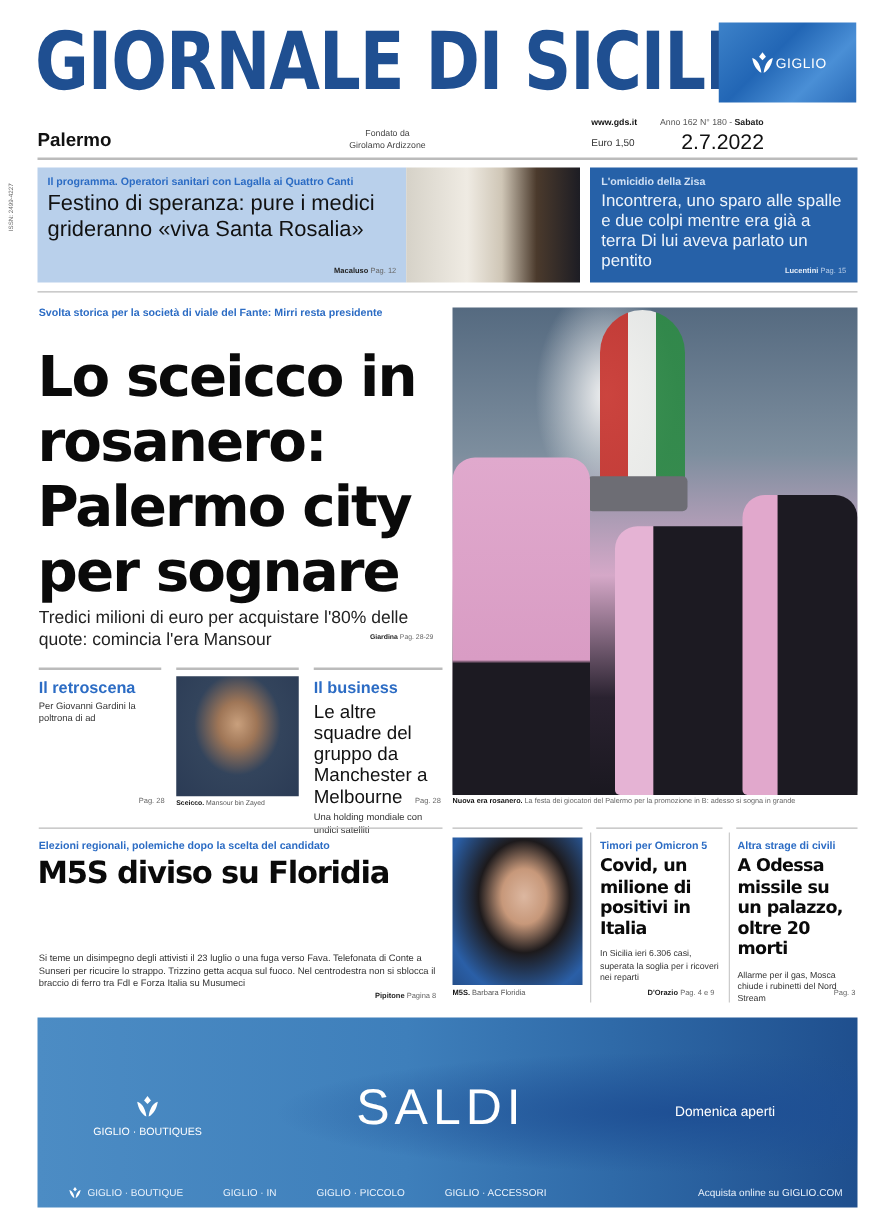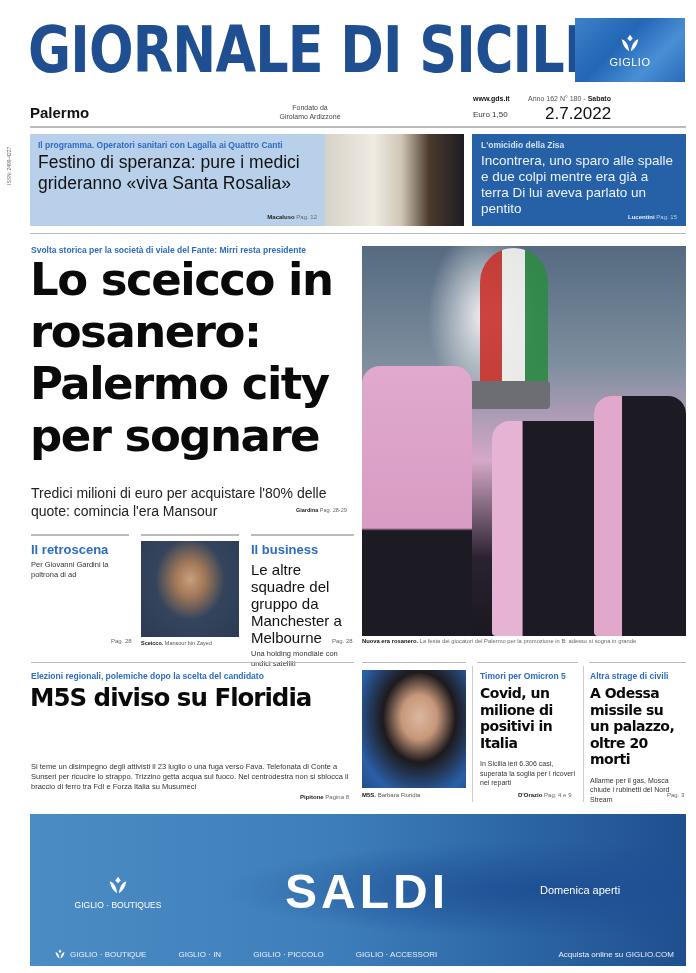--- a/index.html
+++ b/index.html
@@ -11,21 +11,21 @@
   
   .masthead-title {
     left: 28px; top: 14px; width: 540px; height: 72px;
     font-family: "DejaVu Sans", sans-serif; font-weight: bold;
     color: #1f4f91; font-size: 64px; line-height: 72px; letter-spacing: -1px;
     transform: scaleX(0.82); transform-origin: left center; white-space: nowrap;
   }
   .giglio-ad {
     left: 575px; top: 18px; width: 110px; height: 64px;
     background: linear-gradient(135deg, #3d82c9 0%, #2266b5 40%, #4a8fd6 70%, #2a6bb8 100%);
-    display: flex; flex-direction: column; align-items: center; justify-content: center; color: #fff;
+    display: flex; flex-direction: row; align-items: center; justify-content: center; color: #fff;
   }
   .giglio-ad .logo-mark { width: 22px; height: 22px; }
   .giglio-ad .brand { font-size: 11px; letter-spacing: 0.5px; margin-top: 2px; }
 
   .edition { left: 30px; top: 104px; font-size: 15px; font-weight: bold; }
   .founded { left: 270px; top: 103px; font-size: 7px; color: #444; text-align: center; width: 80px; line-height: 9px; }
   .website { left: 473px; top: 95px; font-size: 7px; font-weight: bold; }
   .price { left: 473px; top: 110px; font-size: 8px; color: #333; }
   .issue { left: 528px; top: 95px; font-size: 7px; color: #555; }
   .issue b { color: #222; }
@@ -47,21 +47,21 @@
   .story-box-2 { left: 472px; top: 134px; width: 214px; height: 92px; background: #2661a8; padding: 6px 9px; color: #fff; }
   .story-box-2 .kicker { font-size: 8.5px; font-weight: bold; color: #cfe0f4; }
   .story-box-2 .head { font-size: 13.5px; line-height: 16px; margin-top: 3px; color: #eef4fb; }
   .story-box-2 .byline { position: absolute; right: 9px; bottom: 6px; font-size: 6px; color: #b8cde8; }
   .story-box-2 .byline b { color: #e6eef8; }
 
   .rule-2 { left: 30px; top: 233px; width: 656px; height: 1px; background: #bbb; }
 
   
   .lead-kicker { left: 31px; top: 245px; font-size: 8.5px; font-weight: bold; color: #2c6cc4; white-space: nowrap; }
-  .lead-head { left: 30px; top: 254px; width: 330px; font-family: "DejaVu Sans", sans-serif; font-weight: bold; font-size: 45px; line-height: 52px; letter-spacing: -1.5px; color: #0a0a0a; }
+  .lead-head { left: 30px; top: 276px; width: 330px; font-family: "DejaVu Sans", sans-serif; font-weight: bold; font-size: 45px; line-height: 52px; letter-spacing: -1.5px; color: #0a0a0a; }
   .lead-sub { left: 31px; top: 484px; width: 330px; font-size: 14px; line-height: 18px; color: #222; }
   .lead-byline { left: 296px; top: 507px; font-size: 5.5px; color: #666; }
   .lead-byline b { color: #222; }
 
   .rule-3a { left: 31px; top: 534px; width: 98px; height: 2px; background: #bbb; }
   .rule-3b { left: 141px; top: 534px; width: 98px; height: 2px; background: #bbb; }
   .rule-3c { left: 251px; top: 534px; width: 103px; height: 2px; background: #bbb; }
 
   .sub1 { left: 31px; top: 542px; width: 105px; }
   .sub3 { left: 251px; top: 542px; width: 108px; }
@@ -123,21 +123,21 @@
   
   .bottom-ad {
     left: 30px; top: 814px; width: 656px; height: 152px;
     background:
       radial-gradient(ellipse at 80% 50%, #1e4f94 0%, rgba(30,79,148,0) 45%),
       linear-gradient(90deg, #4c8cc4 0%, #3e7fbb 45%, #2f6aa8 70%, #1f4f8e 100%);
     color: #fff;
   }
   .ad-logo { position: absolute; left: 42px; top: 60px; width: 92px; text-align: center; font-size: 8.5px; }
   .ad-logo .logo-mark { width: 22px; height: 22px; margin: 0 auto 4px; display: block; }
-  .ad-saldi { position: absolute; left: 255px; top: 50px; font-size: 48px; letter-spacing: 4px; font-weight: bold; }
+  .ad-saldi { position: absolute; left: 255px; top: 50px; font-size: 40px; letter-spacing: 4px; font-weight: normal; }
   .ad-open { position: absolute; left: 510px; top: 70px; font-size: 11px; }
   .ad-links { position: absolute; left: 24px; top: 134px; width: 620px; display: flex; font-size: 8px; color: #e8f1fb; align-items: center; }
   .ad-links span { white-space: nowrap; }
   .ad-links .sm-logo { width: 12px; height: 12px; margin-right: 4px; }
 </style>
 </head>
 <body>
 
 <div class="abs masthead-title">GIORNALE DI SICILIA</div>
 <div class="abs giglio-ad">

